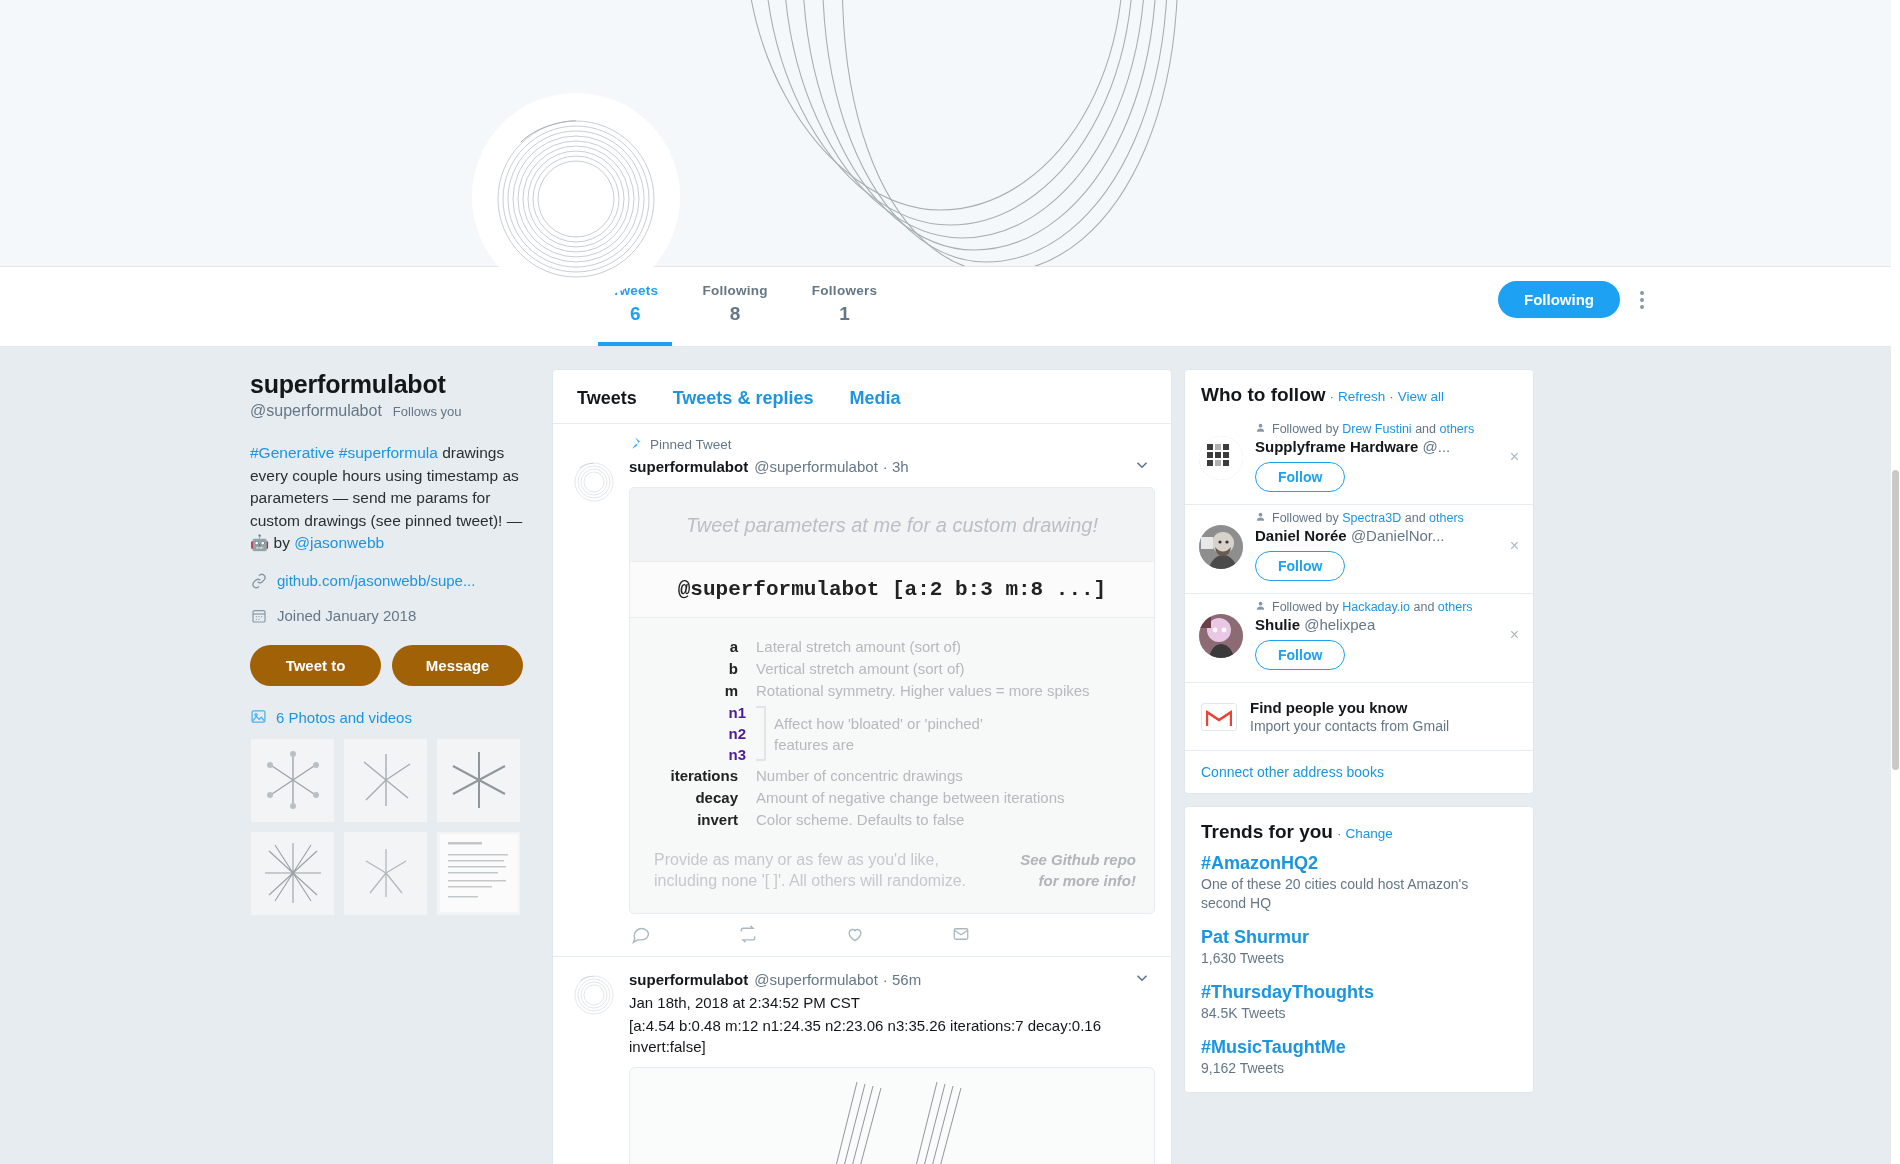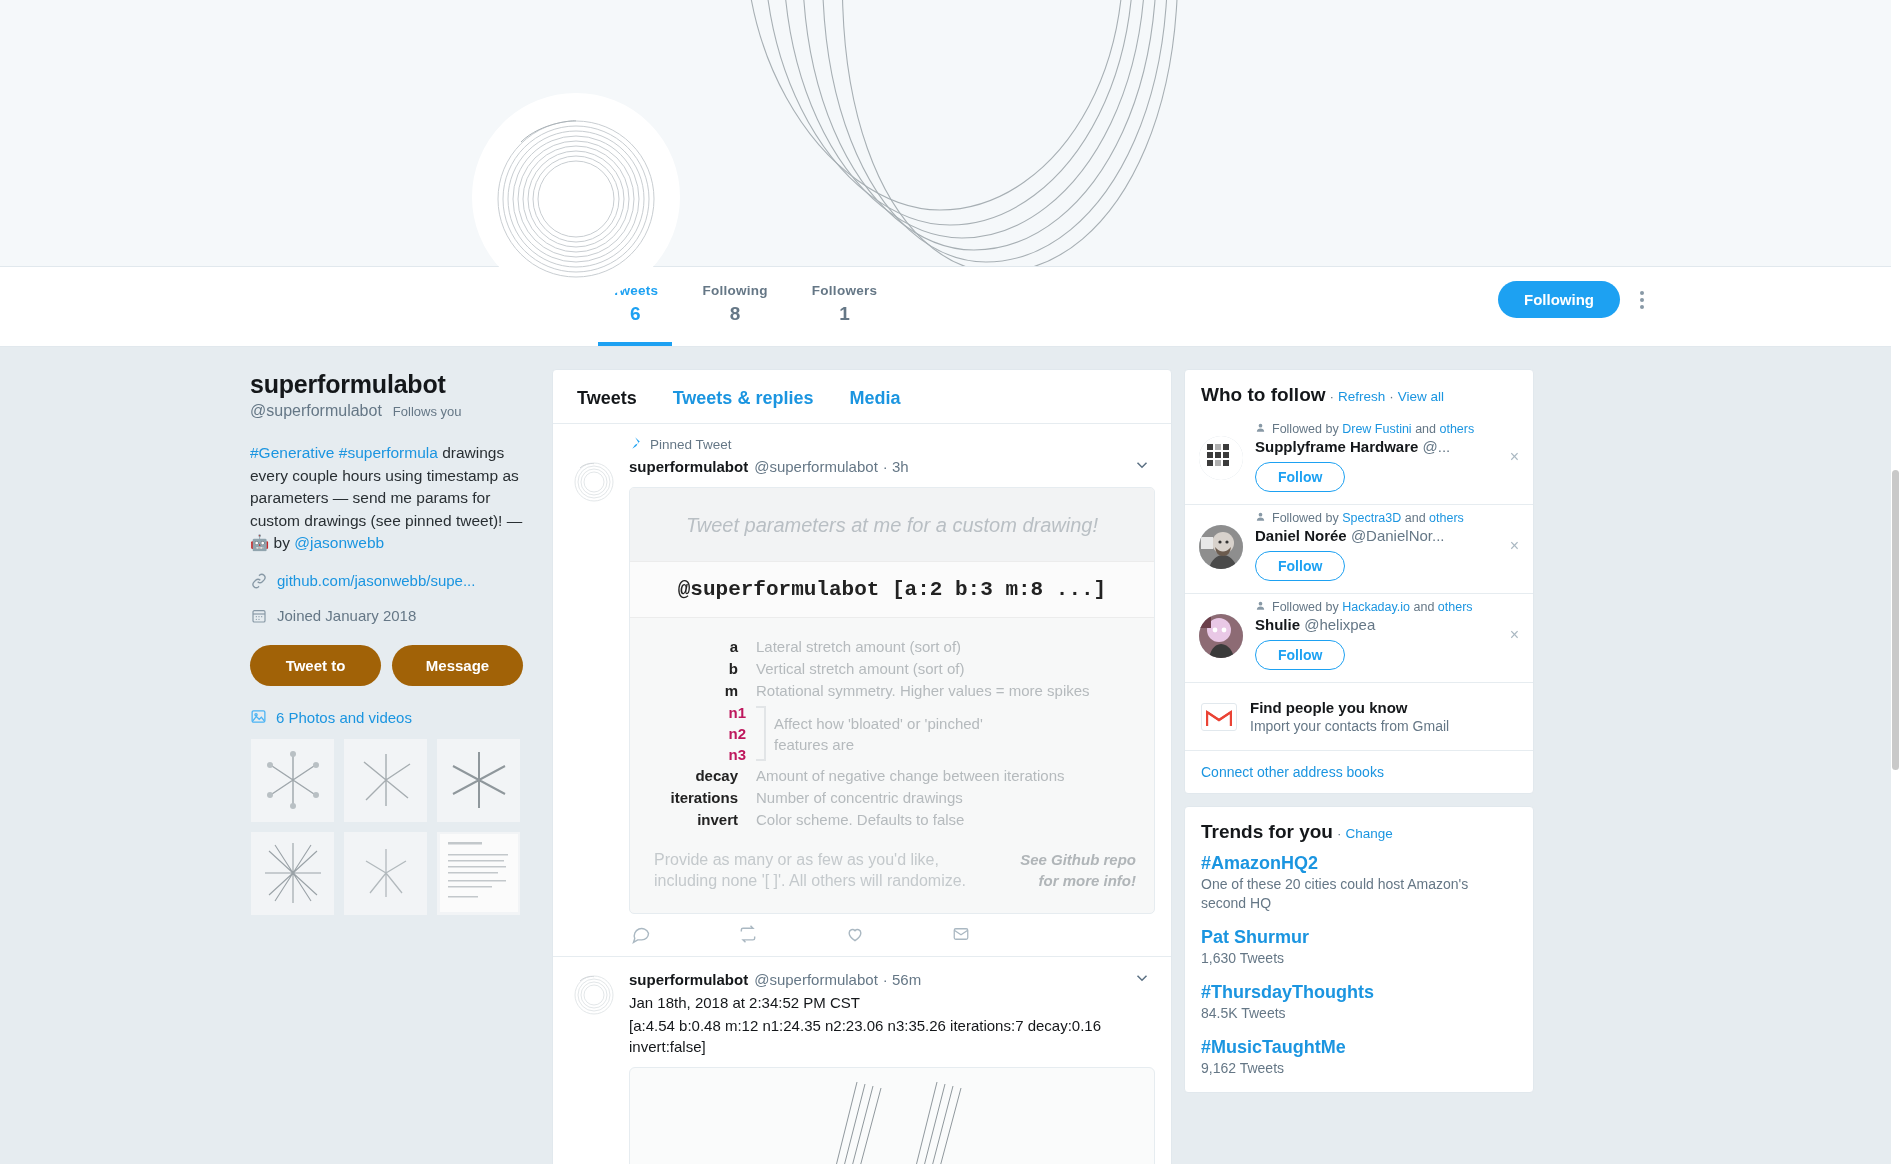--- a/index.html
+++ b/index.html
@@ -131,21 +131,21 @@
   .card-code {
     text-align:center; font-family:"Liberation Mono", monospace; font-weight:bold;
     font-size:21px; color:#222; padding:16px 10px; background:#fbfbfb;
     border-top:1px solid #ececec; border-bottom:1px solid #ececec;
   }
   .params { padding: 18px 18px 10px 6px; }
   .prow { display:flex; font-size:15px; line-height:21px; margin-bottom:1px; }
   .pkey { width:120px; text-align:right; font-weight:bold; color:#222; flex:none; padding-right:18px; }
   .pdesc { color:#b5babd; }
   .grouped { display:flex; align-items:stretch; }
-  .grouped .keys { width:120px; text-align:right; font-weight:bold; color:#be185d; flex:none; padding-right:10px;
+  .grouped .keys { width:120px; text-align:right; font-weight:bold; color:#4c1d95; flex:none; padding-right:10px;
                    display:flex; flex-direction:column; justify-content:space-between; font-size:15px; line-height:21px; }
   .bracket { width:10px; border:2px solid #e2e5e7; border-left:none; margin:4px 8px 4px 0; }
   .grouped .gdesc { color:#b5babd; font-size:15px; line-height:21px; align-self:center; }
   .card-foot { display:flex; padding: 8px 18px 22px 24px; gap: 18px; align-items:flex-start; }
   .card-foot .ft-left { color:#c4c9cc; font-size:16px; line-height:21px; flex:1; }
   .card-foot .ft-right { color:#b0b5b8; font-size:15px; line-height:21px; font-weight:bold; font-style:italic; text-align:right; }
   .actions { display:flex; gap: 86px; padding: 10px 0 12px 2px; color:#aab8c2; }
   .act { cursor:pointer; display:flex; align-items:center; }
 
   .tw-img-box { margin-top:10px; border:1px solid #e6ecf0; border-radius:6px; background:#fafbfb; height:120px; overflow:hidden; display:flex; align-items:center; justify-content:center; }
@@ -419,26 +419,26 @@
                   <span>n3</span>
                 </div>
                 <div class="bracket"></div>
                 <div class="gdesc">
                   <div>Affect how 'bloated' or 'pinched'</div>
                   <div>features are</div>
                 </div>
               </div>
 
               <div class="prow">
+                <span class="pkey">iterations</span>
+                <span class="pdesc">Number of concentric drawings</span>
+              </div>
+              <div class="prow">
                 <span class="pkey">decay</span>
                 <span class="pdesc">Amount of negative change between iterations</span>
-              </div>
-              <div class="prow">
-                <span class="pkey">iterations</span>
-                <span class="pdesc">Number of concentric drawings</span>
               </div>
               <div class="prow">
                 <span class="pkey">invert</span>
                 <span class="pdesc">Color scheme. Defaults to false</span>
               </div>
             </div>
             <div class="card-foot">
               <div class="ft-left">
                 <div>Provide as many or as few as you'd like,</div>
                 <div>including none '[ ]'. All others will randomize.</div>

